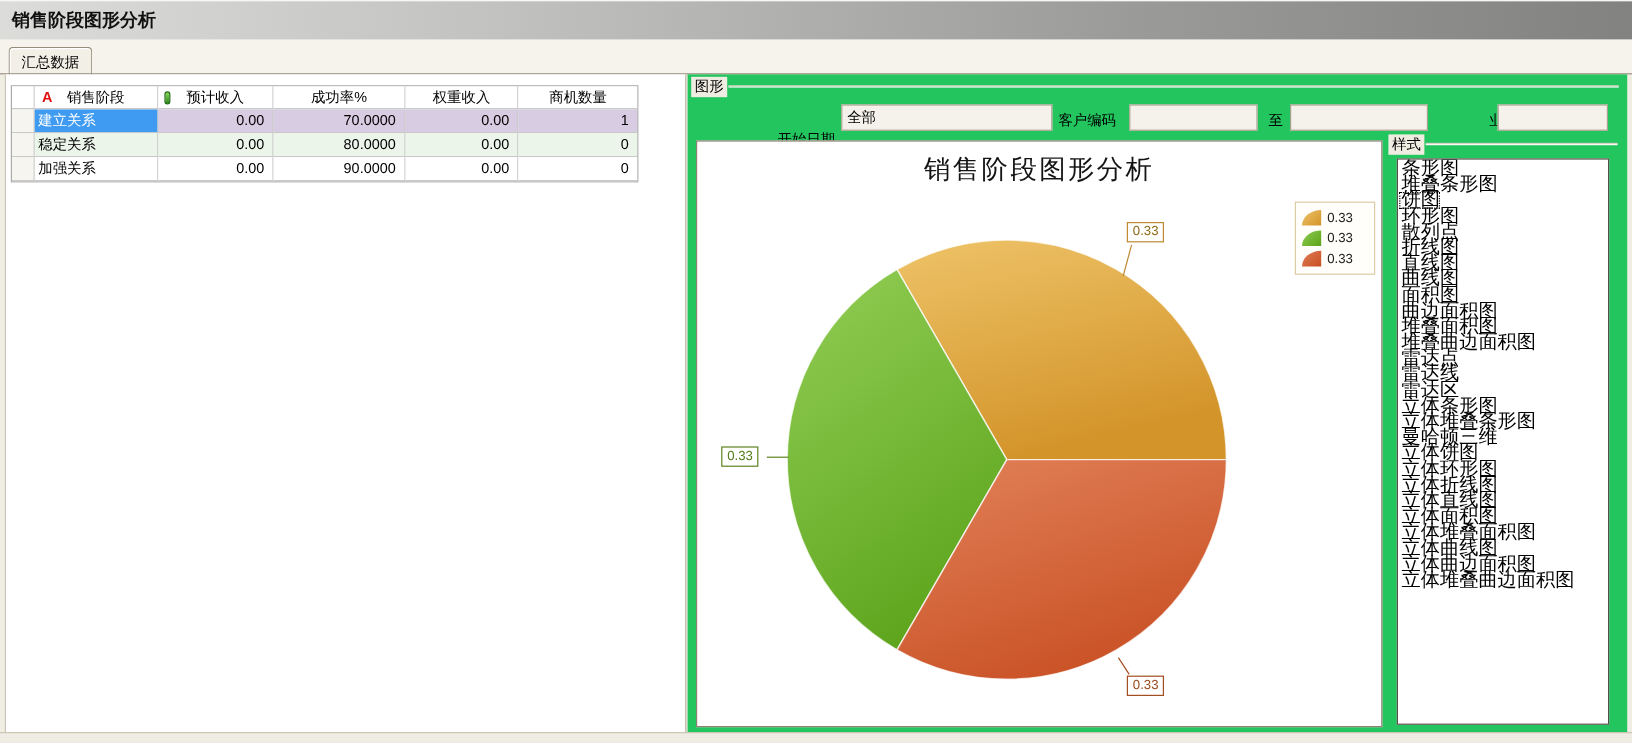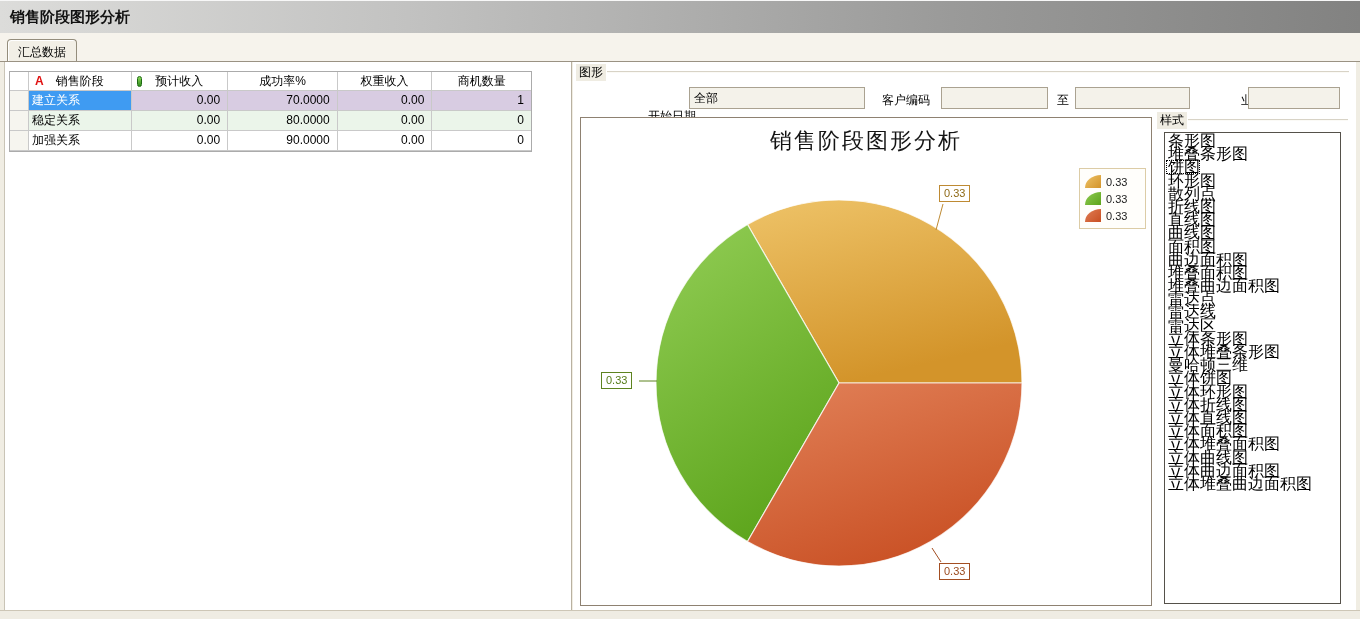--- a/index.html
+++ b/index.html
@@ -17,21 +17,21 @@
   #tabstrip { left:0; top:33px; width:1360px; height:29px; background:#F6F3EC; }
   .tab { position:absolute; left:7px; top:6px; height:24px; padding:4px 10px 0 10px;
     background:#F2EFE6; border:1px solid #948D7C; border-bottom:none;
     border-radius:4px 4px 0 0; font-size:12px; font-weight:normal; color:#000;
     box-shadow:inset 1px 1px 0 #FFFFFF; }
 
   
   #content-border { left:0; top:61px; width:1360px; height:1px; background:#9A9283; }
   #left-pane  { left:4px; top:62px; width:568px; height:548px; background:#FFFFFF;
     border-right:1px solid #B9B1A1; border-left:1px solid #C9C4B6; }
-  #right-pane { left:573px; top:62px; width:783px; height:548px; background:#ffffff; }
+  #right-pane { left:573px; top:62px; width:783px; height:548px; background:#22c55e; }
   #footer { left:0; top:610px; width:1360px; height:9px; background:#EFECE3; border-top:1px solid #CDC6B6; }
 
   
   #grid { position:absolute; left:4px; top:9px; width:523px; border:1px solid #ABABAB;
     font-size:12px; background:#fff; }
   .grow { display:flex; }
   .gcell { border-right:1px solid #C9C9C9; border-bottom:1px solid #C9C9C9;
     overflow:hidden; white-space:nowrap; }
   .ghead .gcell { height:19px; line-height:18px; background:#FFFFFF; position:relative; text-align:center; }
   .gbody .gcell { height:20px; line-height:19px; }
@@ -146,21 +146,21 @@
     </div>
   </div>
 </div>
 
 <div class="abs" id="right-pane">
 
   <div class="group-label" style="left:3px; top:2px;">图形</div>
   <div class="gline" style="left:34px; top:9px; width:742px;"></div>
 
   <div class="flabel" style="left:75px; top:46px;">开始日期</div>
-  <input class="finput" style="left: 116px; top: 25px; width: 176px;" value="全部">
+  <input class="finput" style="left: 128px; top: 25px; width: 176px;" value="全部">
   <div class="flabel" style="left:309px; top:30px;">客户编码</div>
   <input class="finput" style="left: 368px; top: 25px; width: 107px;" value="">
   <div class="flabel" style="left:484px; top:30px;">至</div>
   <input class="finput" style="left: 502px; top: 25px; width: 115px;" value="">
   <div class="flabel" style="left:668px; top:30px;">业务员</div>
   <input class="finput" style="left: 675px; top: 25px; width: 92px;" value="">
 
   <div id="chartbox">
     <svg id="pie-svg" width="570" height="487" viewBox="0 0 570 487">
       <defs>

